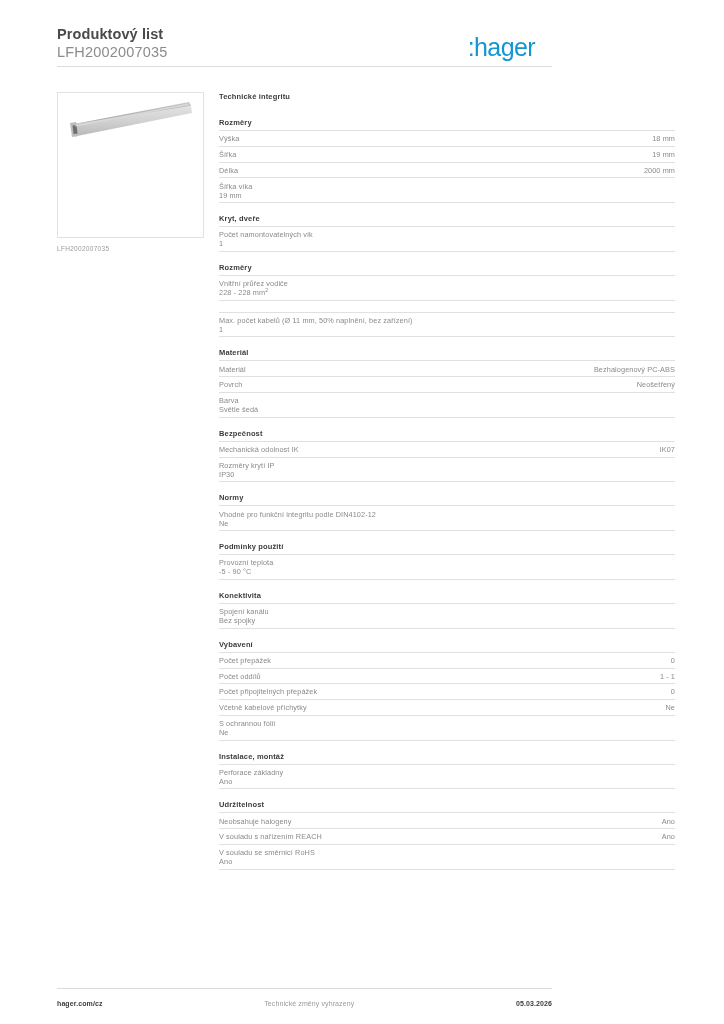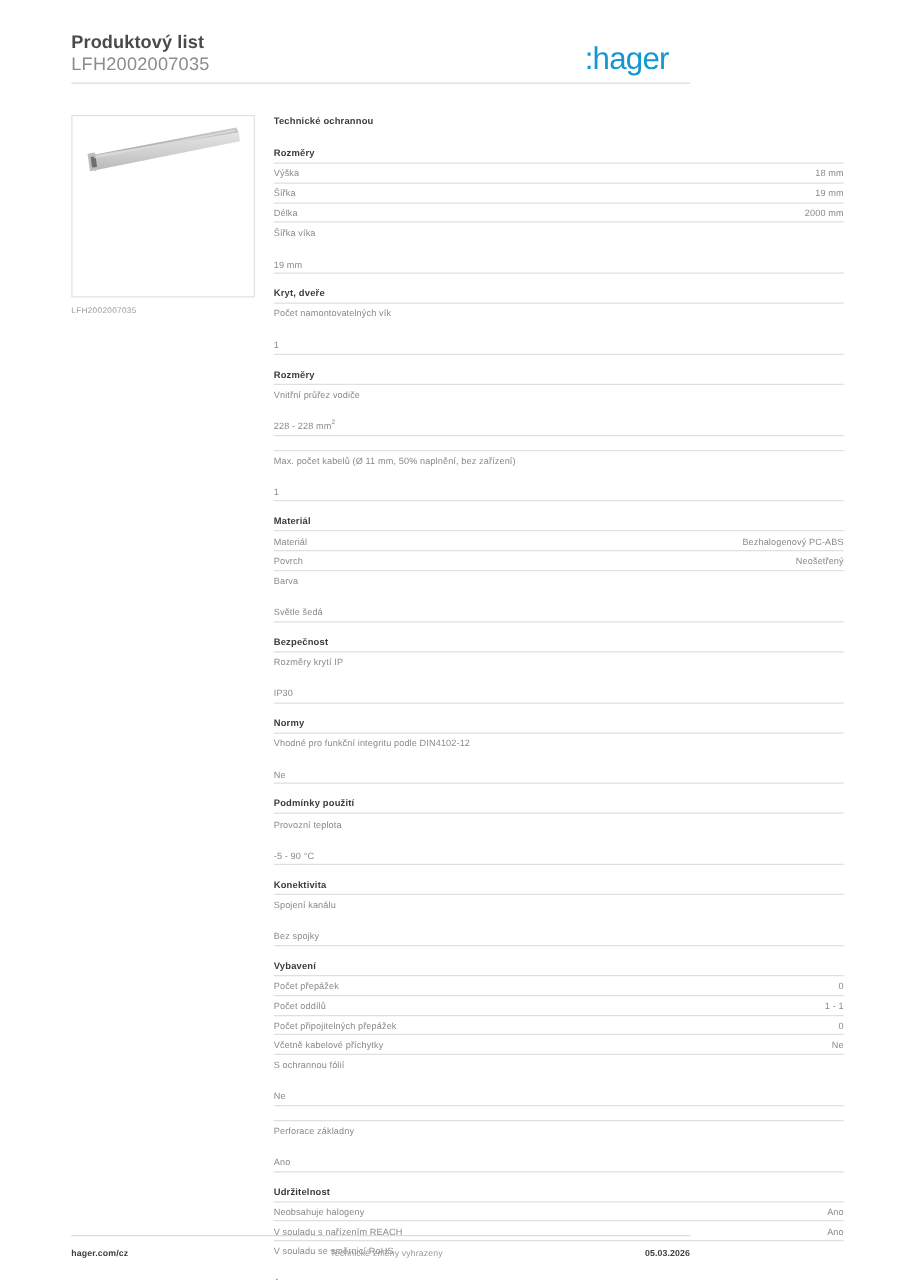--- a/index.html
+++ b/index.html
@@ -121,21 +121,20 @@
     padding-bottom: 3px;
   }
   .row {
     display: flex;
     justify-content: space-between;
     align-items: baseline;
     border-top: 1px solid #e0e0e0;
     padding: 3.2px 0 2.6px 0;
     font-size: 7.3px;
     line-height: 9px;
-    gap: 16px;
   }
   .section .row:last-child {
     border-bottom: 1px solid #e0e0e0;
     flex-direction: column;
   }
   .row-label {
     color: #8a8a8a;
     letter-spacing: 0.1px;
     padding-right: 14px;
   }
@@ -230,21 +229,21 @@
 
         <polygon points="14.5,32.5 18.5,32 19.6,40.5 15.6,41" fill="#6f6f6f"></polygon>
 
         <polygon points="17,32.2 130,10.6 130.6,12 17.6,33.6" fill="#dcdcdc" opacity="0.85"></polygon>
       </svg>
     </div>
     <div class="image-caption">LFH2002007035</div>
   </div>
 
   <div class="spec-col">
-    <div class="spec-heading">Technické ochrannou</div>
+    <div class="spec-heading">Technické integritu</div>
     <div id="sections-host">
         <div class="section">
           <div class="section-title">Rozměry</div>
           <div class="row">
             <div class="row-label">Výška</div>
             <div class="row-value"><span>18 mm</span></div>
           </div>
           <div class="row">
             <div class="row-label">Šířka</div>
             <div class="row-value"><span>19 mm</span></div>
@@ -289,20 +288,24 @@
             <div class="row-value"><span>Neošetřený</span></div>
           </div>
           <div class="row">
             <div class="row-label">Barva</div>
             <div class="row-value"><span>Světle šedá</span></div>
           </div>
         </div>
         <div class="section">
           <div class="section-title">Bezpečnost</div>
           <div class="row">
+            <div class="row-label">Mechanická odolnost IK</div>
+            <div class="row-value"><span>IK07</span></div>
+          </div>
+          <div class="row">
             <div class="row-label">Rozměry krytí IP</div>
             <div class="row-value"><span>IP30</span></div>
           </div>
         </div>
         <div class="section">
           <div class="section-title">Normy</div>
           <div class="row">
             <div class="row-label">Vhodné pro funkční integritu podle DIN4102-12</div>
             <div class="row-value"><span>Ne</span></div>
           </div>
@@ -338,20 +341,21 @@
           <div class="row">
             <div class="row-label">Včetně kabelové příchytky</div>
             <div class="row-value"><span>Ne</span></div>
           </div>
           <div class="row">
             <div class="row-label">S ochrannou fólií</div>
             <div class="row-value"><span>Ne</span></div>
           </div>
         </div>
         <div class="section">
+          <div class="section-title">Instalace, montáž</div>
           <div class="row">
             <div class="row-label">Perforace základny</div>
             <div class="row-value"><span>Ano</span></div>
           </div>
         </div>
         <div class="section">
           <div class="section-title">Udržitelnost</div>
           <div class="row">
             <div class="row-label">Neobsahuje halogeny</div>
             <div class="row-value"><span>Ano</span></div>

